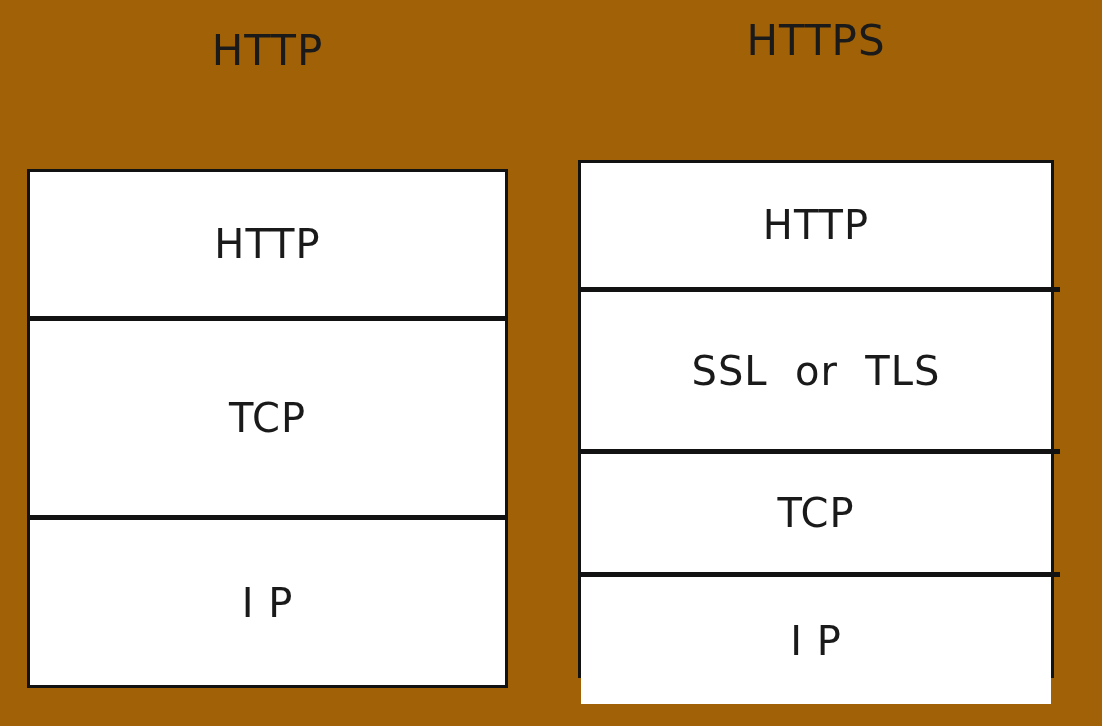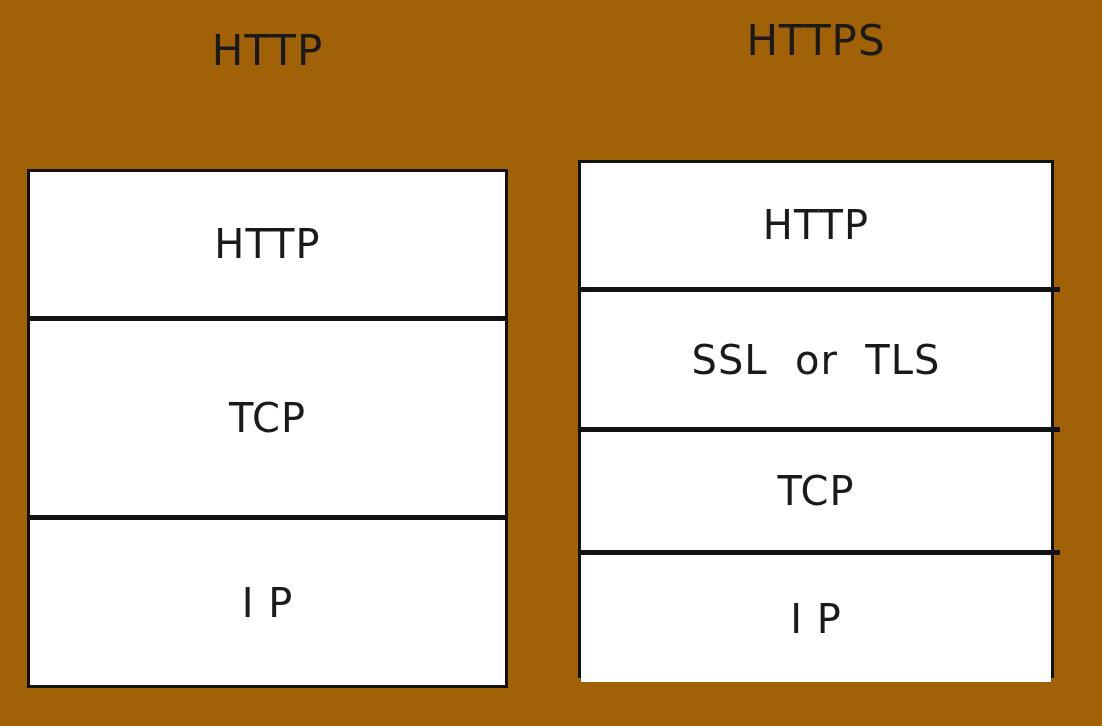--- a/index.html
+++ b/index.html
@@ -101,21 +101,21 @@
   <div class="diagram" style="left:578px; top:20px; width:476px; height:658px;">
 
     <div class="diagram-title">HTTPS</div>
 
     <div class="stack" style="left:0px; top:140px; width:476px; height:518px;">
 
       <div class="layer" style="height:124px;">
         <span class="layer-label">HTTP</span>
       </div>
 
-      <div class="layer" style="height:140px;">
+      <div class="layer" style="height:162px;">
         <span class="layer-label">SSL  or  TLS</span>
         <span class="divider-nub"></span>
       </div>
 
       <div class="layer" style="height:123px;">
         <span class="layer-label">TCP</span>
         <span class="divider-nub"></span>
       </div>
 
       <div class="layer" style="height:132px;">

